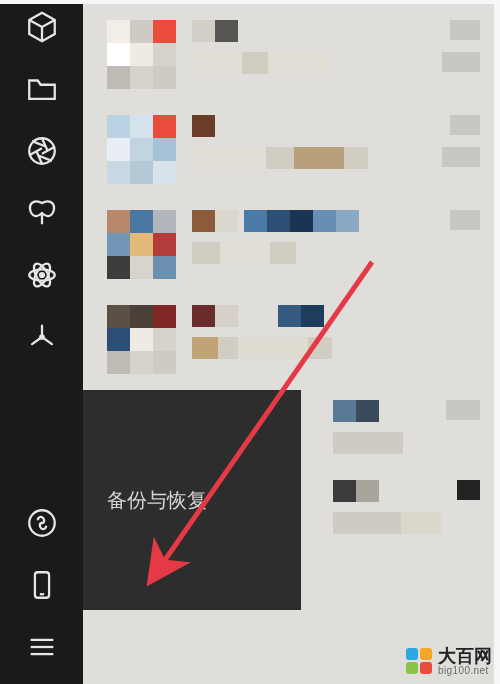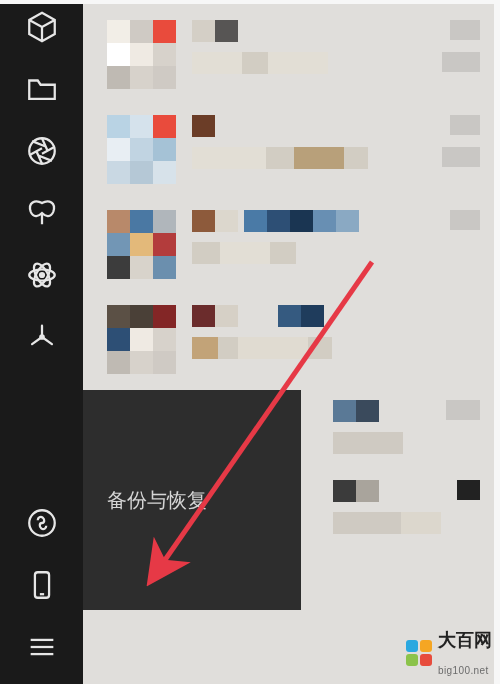--- a/index.html
+++ b/index.html
@@ -112,21 +112,21 @@
     gap: 6px;
     z-index: 20;
   }
   .wm-logo {
     display: grid;
     grid-template-columns: repeat(2, 12px);
     grid-template-rows: repeat(2, 12px);
     gap: 2px;
   }
   .wm-dot { border-radius: 3px; }
-  .wm-text { display: flex; flex-direction: column; line-height: 1.05; gap: 16px; }
+  .wm-text { display: flex; flex-direction: column; line-height: 1.05; }
   .wm-text .main { font-size: 18px; font-weight: 700; color: #222; }
   .wm-text .sub { font-size: 10px; color: #6b6b6b; letter-spacing: 0.4px; }
   .top-border { position:absolute; top:0; left:0; right:0; height:4px; background:#f7f7f7; z-index:30;}
   .right-border { position:absolute; top:0; right:0; bottom:0; width:6px; background:#f7f7f7; z-index:30;}
 </style>
 </head>
 <body>
 
 <div class="top-border"></div>
 <div class="right-border"></div>

